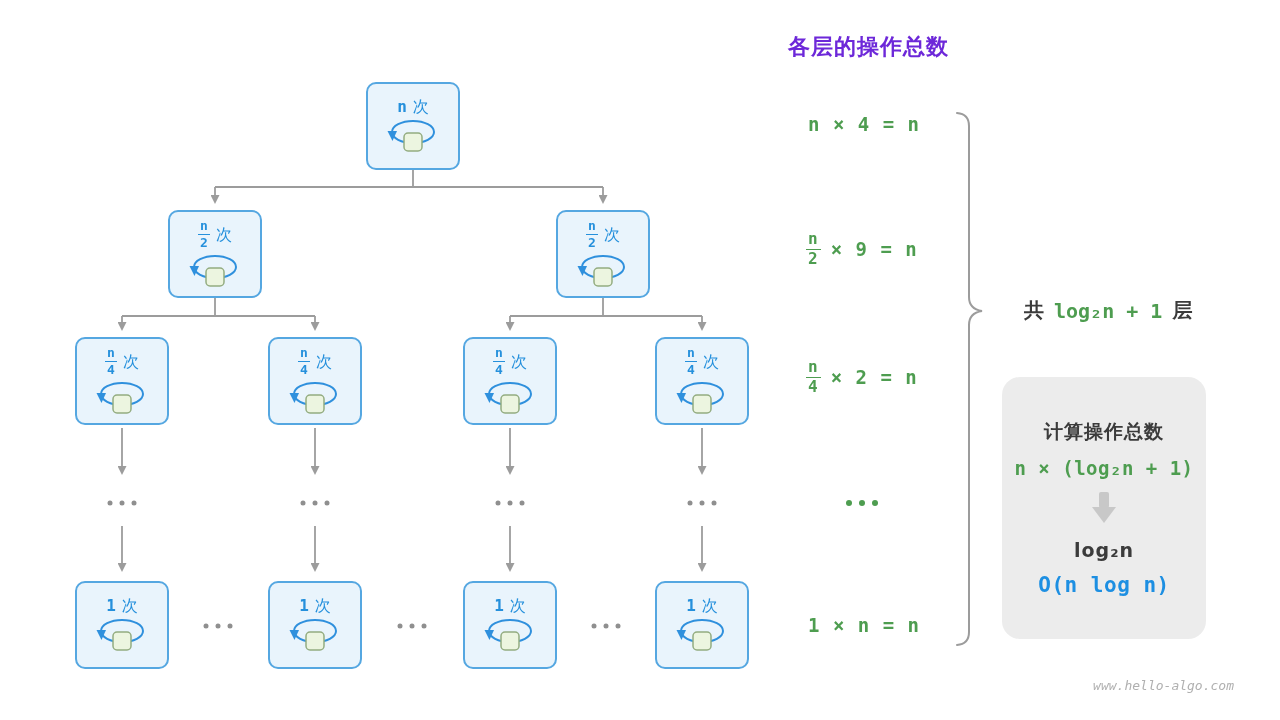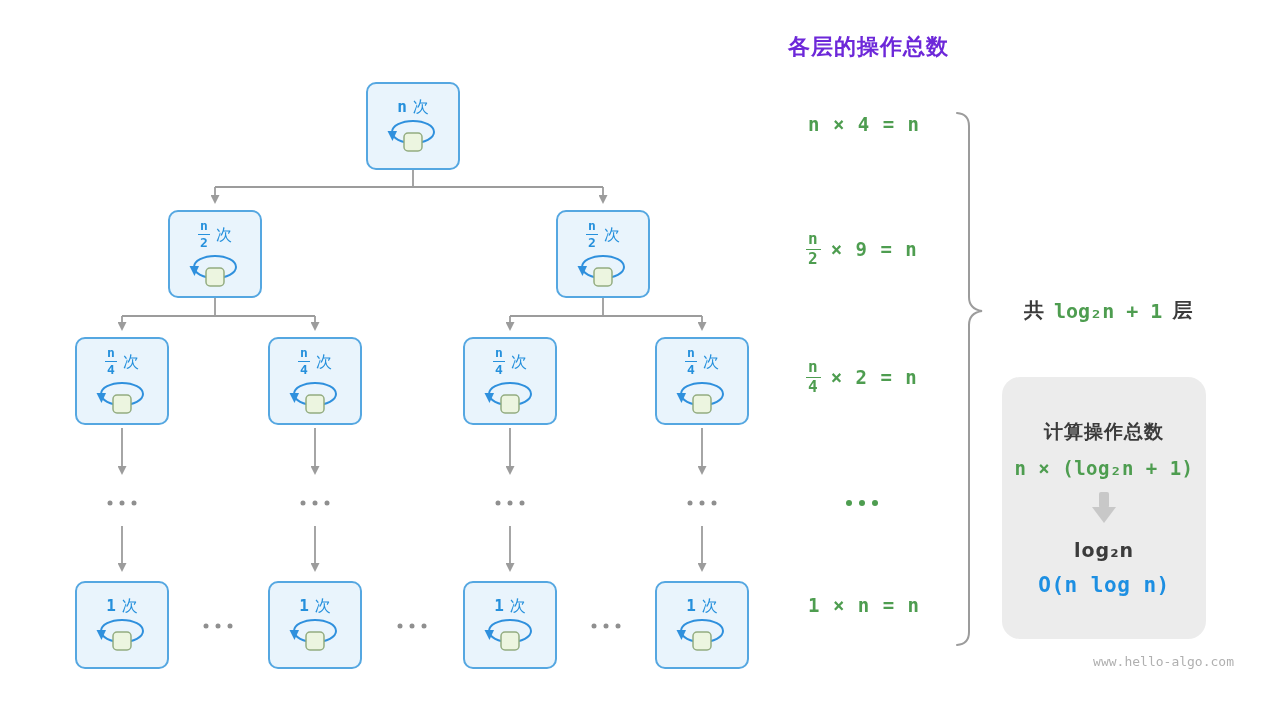--- a/index.html
+++ b/index.html
@@ -45,22 +45,22 @@
   
   .summary-box{position:absolute;left:1002px;top:377px;width:204px;height:262px;background:#ececec;
                border-radius:18px;display:flex;flex-direction:column;align-items:center;
                justify-content:center;gap:12px;}
   .box-title{font-size:19px;font-weight:bold;color:#3b3b3b;letter-spacing:1px;}
   .box-formula{font-family:"DejaVu Sans Mono","Liberation Mono",monospace;font-weight:bold;
                font-size:19px;letter-spacing:0.5px;}
   .box-formula.green{color:#4e9d50;}
   .box-formula.blue{color:#1d8fe2;font-size:21px;}
 
-  .watermark{position:absolute;right:46px;top:654px;font-family:"DejaVu Sans Mono","Liberation Mono",monospace;
-             font-size:13px;color:#b0b0b0;}
+  .watermark{position:absolute;right:46px;top:678px;font-family:"DejaVu Sans Mono","Liberation Mono",monospace;
+             font-size:13px;color:#b0b0b0;font-style:italic;}
 </style>
 </head>
 <body>
 
 <div id="canvas">
 
   <svg id="edges" viewBox="0 0 1280 720">
     <defs>
       <marker id="arrow" markerWidth="9" markerHeight="9" refX="7" refY="4.5" orient="auto" markerUnits="userSpaceOnUse">
         <path d="M0,0 L9,4.5 L0,9 z" fill="#9c9c9c"></path>
@@ -296,21 +296,21 @@
     </span>
     <span>× 2 = n</span>
   </div>
 
   <div class="dots green" style="left:862px;top:503px">
       <i></i>
       <i></i>
       <i></i>
     </div>
 
-  <div class="eq" style="left:808px;top:594px">1 × n = n</div>
+  <div class="eq" style="left:808px;top:614px">1 × n = n</div>
 
   <div class="brace-label">
     <span>共</span>
     <span class="green-mono">log₂n + 1</span>
     <span>层</span>
   </div>
 
   <div class="summary-box">
     <div class="box-title">计算操作总数</div>
     <div class="box-formula green">n × (log₂n + 1)</div>

